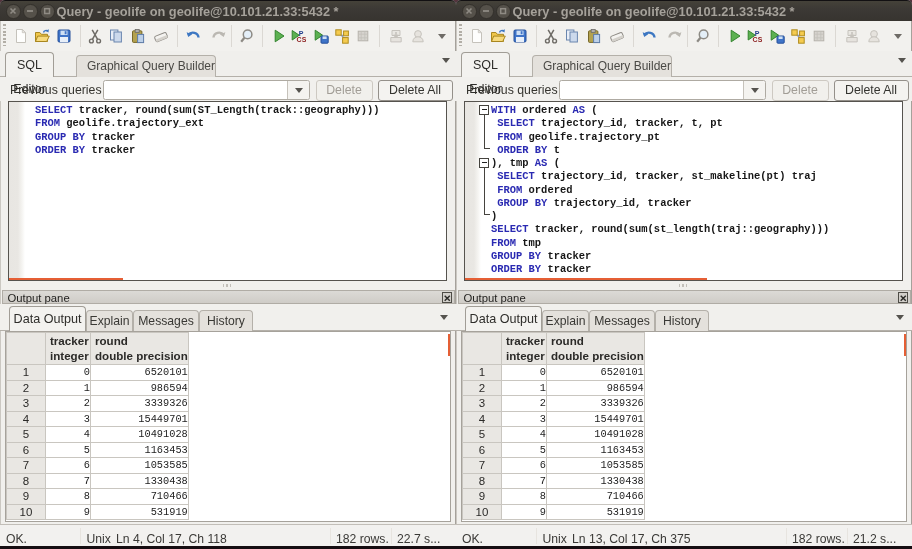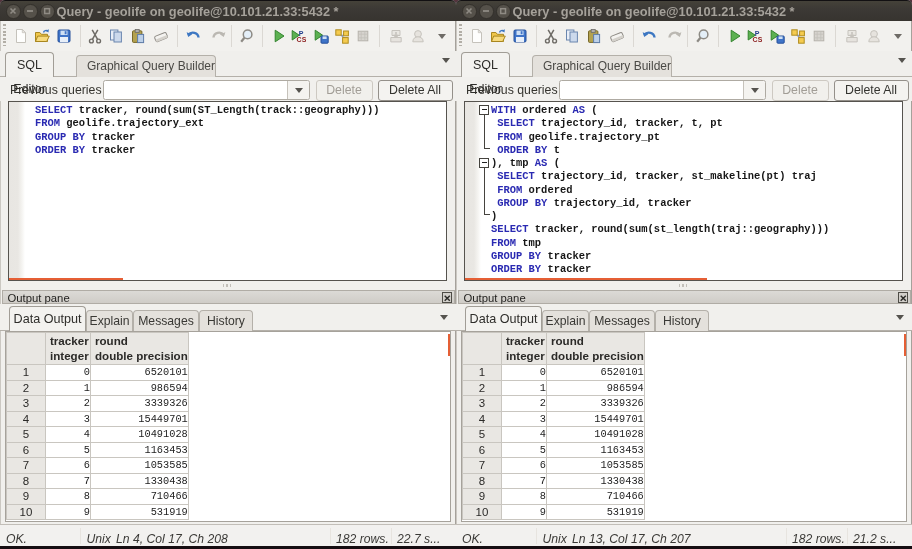--- a/index.html
+++ b/index.html
@@ -59,21 +59,21 @@
     font-size:12.2px; color:#3a3935; text-align:center; line-height:20px; }
   .grid { position:absolute; left:5px; top:331px; width:446px; height:191px; background:#fff;
     border:1px solid #a6a29b; }
   table.dg { border-collapse:collapse; position:absolute; left:0px; top:0px; }
   table.dg td, table.dg th { border:1px solid #c9c6c0; padding:0; font-weight:normal; }
   table.dg th { background:#e9e7e3; }
   table.dg th.hc { font-size:11.6px; font-weight:bold; color:#2b2a28; text-align:left; padding:1px 0 1px 4px; line-height:14.5px; white-space:nowrap; }
   .rn { width:39px; font-size:11.5px; font-weight:bold; color:#2b2a28; text-align:center; background:#e9e7e3; }
   .v { font-family:"Liberation Mono", monospace; font-size:10.3px; color:#222; text-align:right; padding-right:4px; }
   .vbar { position:absolute; left:447.7px; top:334px; width:2.4px; height:22px; background:#e55f35; }
-  .sbar { position:absolute; left:0; top:524px; width:456px; height:21.5px; background:#f2f1ef; border-top:1px solid #c2beb8;font-style:italic; }
+  .sbar { position:absolute; left:0; top:524px; width:456px; height:21.5px; background:#f2f1ef; border-top:1px solid #c2beb8; }
   .sbar span { position:absolute; top:6.5px; font-size:12.2px; color:#3a3936; white-space:nowrap; }
   .ssep { position:absolute; top:3px; width:1px; height:16px; background:#e7e4df; }
 </style>
 </head>
 <body>
 
 <div class="win" style="left:0px">
   <div class="tbar">
     <div class="wbtn" style="left:6.2px">
         <svg width="10" height="10" viewBox="0 0 10 10">
@@ -281,21 +281,21 @@
             <td class="v">9</td>
             <td class="v">531919</td>
           </tr>
     </tbody>
       </table>
   </div>
   <div class="vbar"></div>
   <div class="sbar">
     <span style="left:6px">OK.</span>
     <span style="left:86.5px">Unix</span>
-    <span style="left:116px">Ln 4, Col 17, Ch 208</span>
+    <span style="left:116px">Ln 4, Col 17, Ch 118</span>
     <span style="left:336px">182 rows.</span>
     <span style="left:397px">22.7 s...</span>
     <div class="ssep" style="left:80px"></div>
     <div class="ssep" style="left:330px"></div>
     <div class="ssep" style="left:391px"></div>
   </div>
 </div>
 
 <div class="win" style="left:456px">
   <div class="tbar">
@@ -525,20 +525,20 @@
             <td class="v">9</td>
             <td class="v">531919</td>
           </tr>
     </tbody>
       </table>
   </div>
   <div class="vbar"></div>
   <div class="sbar">
     <span style="left:6px">OK.</span>
     <span style="left:86.5px">Unix</span>
-    <span style="left:116px">Ln 13, Col 17, Ch 207</span>
+    <span style="left:116px">Ln 13, Col 17, Ch 375</span>
     <span style="left:336px">182 rows.</span>
     <span style="left:397px">21.2 s...</span>
     <div class="ssep" style="left:80px"></div>
     <div class="ssep" style="left:330px"></div>
     <div class="ssep" style="left:391px"></div>
   </div>
 </div>
 
 </body></html>

